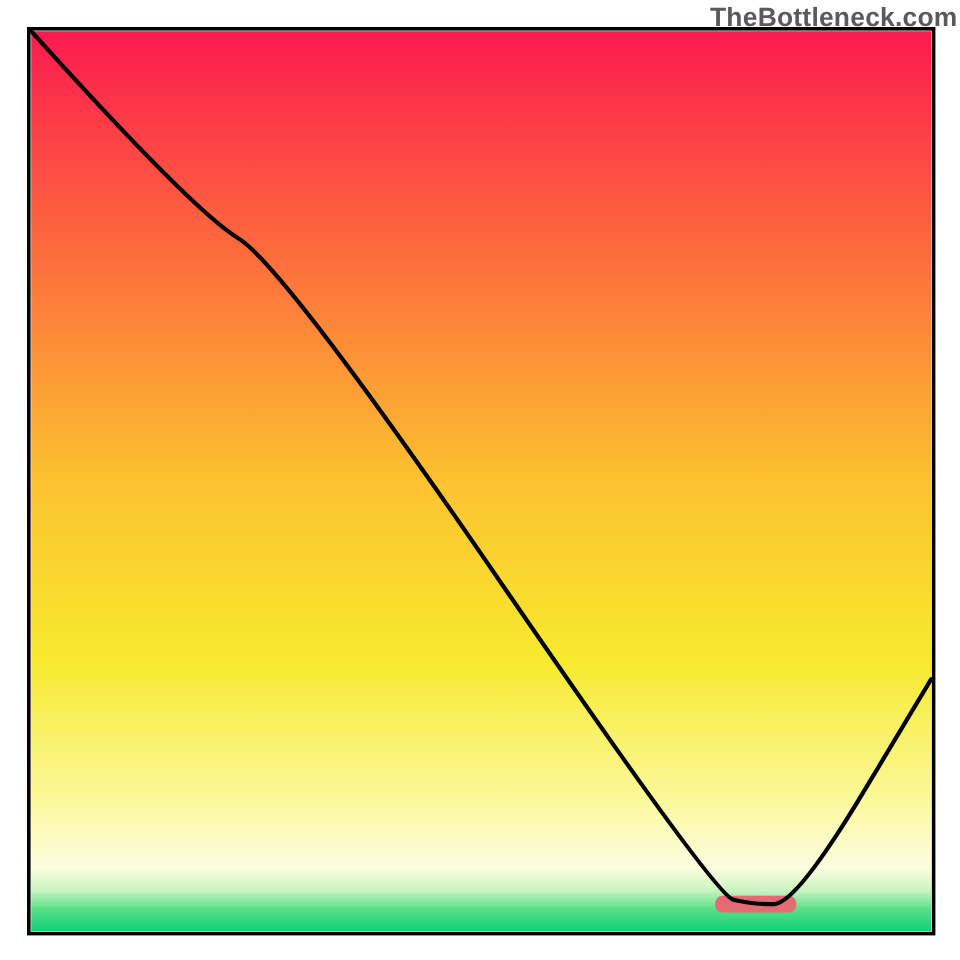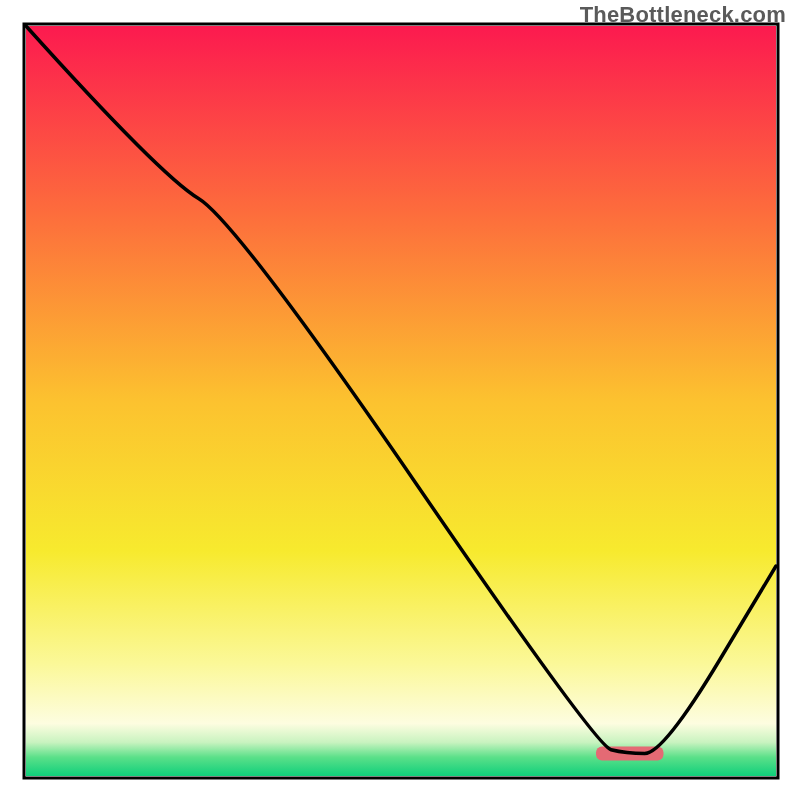--- a/index.html
+++ b/index.html
@@ -11,21 +11,21 @@
     font-family: Arial, Helvetica, sans-serif;
   }
   .chart-wrap {
     position: relative;
     width: 800px;
     height: 800px;
   }
   .watermark {
     position: absolute;
     top: 2px;
-    right: 14px;
+    right: 2px;
     font-size: 22px;
     font-weight: 600;
     color: #5a5a5a;
     letter-spacing: 0.2px;
     user-select: none;
   }
   svg {
     display: block;
   }
 </style>

